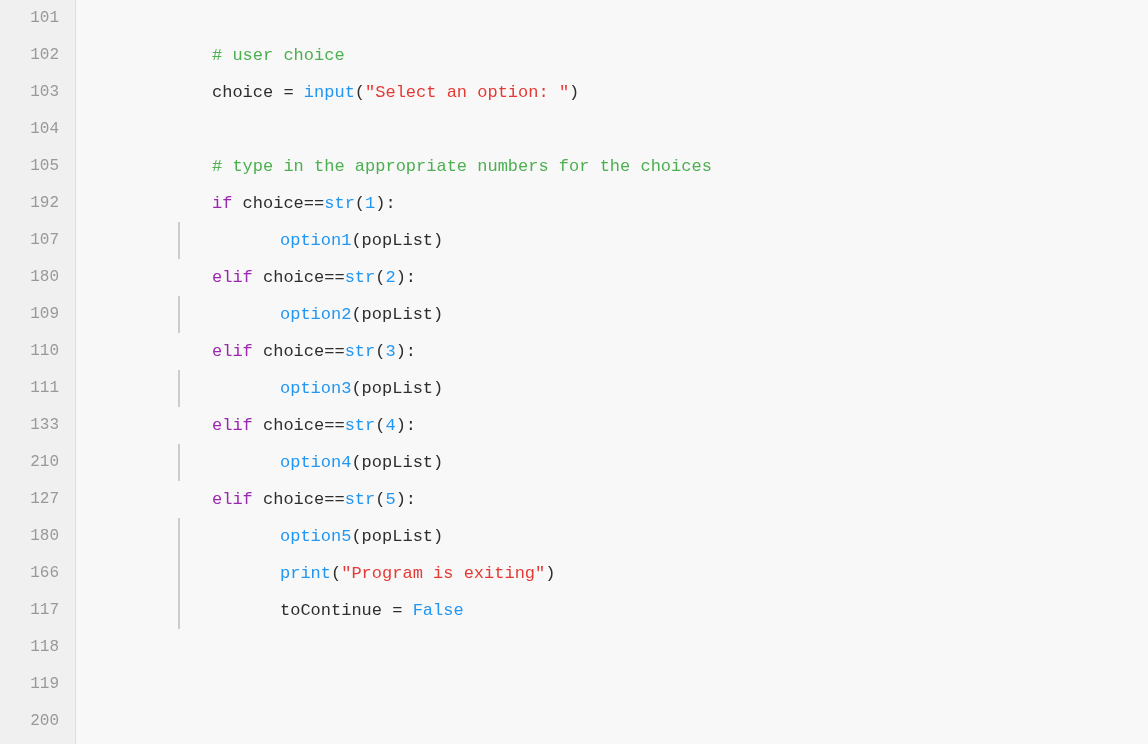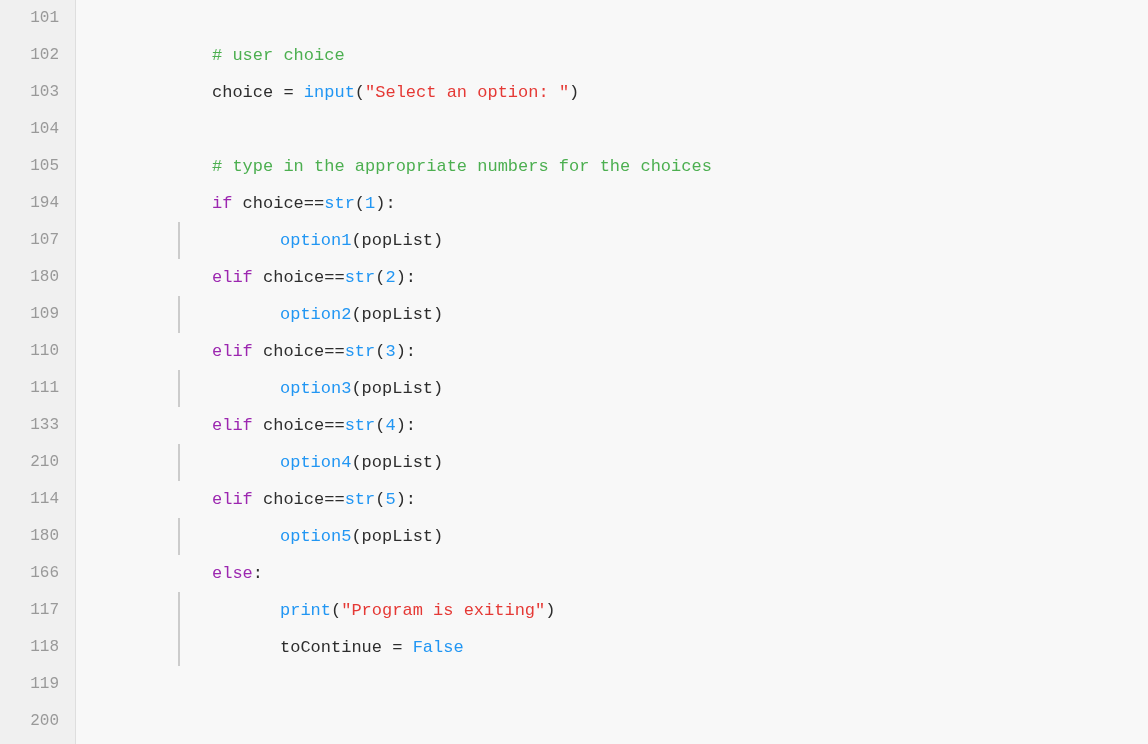--- a/index.html
+++ b/index.html
@@ -27,29 +27,29 @@
 <body>
 
 <div class="code-container" id="code-editor">
 <div style="display: flex; flex-direction: row; width: 100%; min-height: 744px;">
       <div style="background: rgb(240, 240, 240); border-right: 1px solid rgb(222, 222, 222); padding: 0px 14px 0px 10px; text-align: right; min-width: 76px; user-select: none;">
         <div style="height: 37px; line-height: 37px; font-size: 16px; font-family: &quot;Courier New&quot;, monospace; color: rgb(153, 153, 153); padding-right: 2px;">101</div>
         <div style="height: 37px; line-height: 37px; font-size: 16px; font-family: &quot;Courier New&quot;, monospace; color: rgb(153, 153, 153); padding-right: 2px;">102</div>
         <div style="height: 37px; line-height: 37px; font-size: 16px; font-family: &quot;Courier New&quot;, monospace; color: rgb(153, 153, 153); padding-right: 2px;">103</div>
         <div style="height: 37px; line-height: 37px; font-size: 16px; font-family: &quot;Courier New&quot;, monospace; color: rgb(153, 153, 153); padding-right: 2px;">104</div>
         <div style="height: 37px; line-height: 37px; font-size: 16px; font-family: &quot;Courier New&quot;, monospace; color: rgb(153, 153, 153); padding-right: 2px;">105</div>
-        <div style="height: 37px; line-height: 37px; font-size: 16px; font-family: &quot;Courier New&quot;, monospace; color: rgb(153, 153, 153); padding-right: 2px;">194</div>
+        <div style="height: 37px; line-height: 37px; font-size: 16px; font-family: &quot;Courier New&quot;, monospace; color: rgb(153, 153, 153); padding-right: 2px;">192</div>
         <div style="height: 37px; line-height: 37px; font-size: 16px; font-family: &quot;Courier New&quot;, monospace; color: rgb(153, 153, 153); padding-right: 2px;">107</div>
         <div style="height: 37px; line-height: 37px; font-size: 16px; font-family: &quot;Courier New&quot;, monospace; color: rgb(153, 153, 153); padding-right: 2px;">180</div>
         <div style="height: 37px; line-height: 37px; font-size: 16px; font-family: &quot;Courier New&quot;, monospace; color: rgb(153, 153, 153); padding-right: 2px;">109</div>
         <div style="height: 37px; line-height: 37px; font-size: 16px; font-family: &quot;Courier New&quot;, monospace; color: rgb(153, 153, 153); padding-right: 2px;">110</div>
         <div style="height: 37px; line-height: 37px; font-size: 16px; font-family: &quot;Courier New&quot;, monospace; color: rgb(153, 153, 153); padding-right: 2px;">111</div>
         <div style="height: 37px; line-height: 37px; font-size: 16px; font-family: &quot;Courier New&quot;, monospace; color: rgb(153, 153, 153); padding-right: 2px;">133</div>
         <div style="height: 37px; line-height: 37px; font-size: 16px; font-family: &quot;Courier New&quot;, monospace; color: rgb(153, 153, 153); padding-right: 2px;">210</div>
-        <div style="height: 37px; line-height: 37px; font-size: 16px; font-family: &quot;Courier New&quot;, monospace; color: rgb(153, 153, 153); padding-right: 2px;">114</div>
+        <div style="height: 37px; line-height: 37px; font-size: 16px; font-family: &quot;Courier New&quot;, monospace; color: rgb(153, 153, 153); padding-right: 2px;">127</div>
         <div style="height: 37px; line-height: 37px; font-size: 16px; font-family: &quot;Courier New&quot;, monospace; color: rgb(153, 153, 153); padding-right: 2px;">180</div>
         <div style="height: 37px; line-height: 37px; font-size: 16px; font-family: &quot;Courier New&quot;, monospace; color: rgb(153, 153, 153); padding-right: 2px;">166</div>
         <div style="height: 37px; line-height: 37px; font-size: 16px; font-family: &quot;Courier New&quot;, monospace; color: rgb(153, 153, 153); padding-right: 2px;">117</div>
         <div style="height: 37px; line-height: 37px; font-size: 16px; font-family: &quot;Courier New&quot;, monospace; color: rgb(153, 153, 153); padding-right: 2px;">118</div>
         <div style="height: 37px; line-height: 37px; font-size: 16px; font-family: &quot;Courier New&quot;, monospace; color: rgb(153, 153, 153); padding-right: 2px;">119</div>
         <div style="height: 37px; line-height: 37px; font-size: 16px; font-family: &quot;Courier New&quot;, monospace; color: rgb(153, 153, 153); padding-right: 2px;">200</div>
       </div>
       <div style="flex: 1 1 0%; background: rgb(248, 248, 248); padding: 0px;">
         <div style="height: 37px; line-height: 37px; display: flex; align-items: center; white-space: pre; font-size: 17px; font-family: &quot;Courier New&quot;, monospace;"><span style="display: inline-block; width: 0px;"></span></div>
         <div style="height: 37px; line-height: 37px; display: flex; align-items: center; white-space: pre; font-size: 17px; font-family: &quot;Courier New&quot;, monospace;"><span style="display: inline-block; width: 136px;"></span><span style="color: rgb(76, 175, 80);"># user choice</span></div>
@@ -59,19 +59,18 @@
         <div style="height: 37px; line-height: 37px; display: flex; align-items: center; white-space: pre; font-size: 17px; font-family: &quot;Courier New&quot;, monospace;"><span style="display: inline-block; width: 136px;"></span><span style="color: rgb(156, 39, 176);">if </span><span style="color: rgb(45, 45, 45);">choice==</span><span style="color: rgb(33, 150, 243);">str</span><span style="color: rgb(45, 45, 45);">(</span><span style="color: rgb(33, 150, 243);">1</span><span style="color: rgb(45, 45, 45);">):</span></div>
         <div style="height: 37px; line-height: 37px; display: flex; align-items: center; white-space: pre; font-size: 17px; font-family: &quot;Courier New&quot;, monospace;"><span style="display: inline-block; width: 136px; height: 37px; position: relative;"><span style="position: absolute; left: 102px; top: 0px; width: 2px; height: 100%; background: rgb(204, 204, 204);"></span></span><span style="display: inline-block; width: 68px;"></span><span style="color: rgb(33, 150, 243);">option1</span><span style="color: rgb(45, 45, 45);">(popList)</span></div>
         <div style="height: 37px; line-height: 37px; display: flex; align-items: center; white-space: pre; font-size: 17px; font-family: &quot;Courier New&quot;, monospace;"><span style="display: inline-block; width: 136px;"></span><span style="color: rgb(156, 39, 176);">elif </span><span style="color: rgb(45, 45, 45);">choice==</span><span style="color: rgb(33, 150, 243);">str</span><span style="color: rgb(45, 45, 45);">(</span><span style="color: rgb(33, 150, 243);">2</span><span style="color: rgb(45, 45, 45);">):</span></div>
         <div style="height: 37px; line-height: 37px; display: flex; align-items: center; white-space: pre; font-size: 17px; font-family: &quot;Courier New&quot;, monospace;"><span style="display: inline-block; width: 136px; height: 37px; position: relative;"><span style="position: absolute; left: 102px; top: 0px; width: 2px; height: 100%; background: rgb(204, 204, 204);"></span></span><span style="display: inline-block; width: 68px;"></span><span style="color: rgb(33, 150, 243);">option2</span><span style="color: rgb(45, 45, 45);">(popList)</span></div>
         <div style="height: 37px; line-height: 37px; display: flex; align-items: center; white-space: pre; font-size: 17px; font-family: &quot;Courier New&quot;, monospace;"><span style="display: inline-block; width: 136px;"></span><span style="color: rgb(156, 39, 176);">elif </span><span style="color: rgb(45, 45, 45);">choice==</span><span style="color: rgb(33, 150, 243);">str</span><span style="color: rgb(45, 45, 45);">(</span><span style="color: rgb(33, 150, 243);">3</span><span style="color: rgb(45, 45, 45);">):</span></div>
         <div style="height: 37px; line-height: 37px; display: flex; align-items: center; white-space: pre; font-size: 17px; font-family: &quot;Courier New&quot;, monospace;"><span style="display: inline-block; width: 136px; height: 37px; position: relative;"><span style="position: absolute; left: 102px; top: 0px; width: 2px; height: 100%; background: rgb(204, 204, 204);"></span></span><span style="display: inline-block; width: 68px;"></span><span style="color: rgb(33, 150, 243);">option3</span><span style="color: rgb(45, 45, 45);">(popList)</span></div>
         <div style="height: 37px; line-height: 37px; display: flex; align-items: center; white-space: pre; font-size: 17px; font-family: &quot;Courier New&quot;, monospace;"><span style="display: inline-block; width: 136px;"></span><span style="color: rgb(156, 39, 176);">elif </span><span style="color: rgb(45, 45, 45);">choice==</span><span style="color: rgb(33, 150, 243);">str</span><span style="color: rgb(45, 45, 45);">(</span><span style="color: rgb(33, 150, 243);">4</span><span style="color: rgb(45, 45, 45);">):</span></div>
         <div style="height: 37px; line-height: 37px; display: flex; align-items: center; white-space: pre; font-size: 17px; font-family: &quot;Courier New&quot;, monospace;"><span style="display: inline-block; width: 136px; height: 37px; position: relative;"><span style="position: absolute; left: 102px; top: 0px; width: 2px; height: 100%; background: rgb(204, 204, 204);"></span></span><span style="display: inline-block; width: 68px;"></span><span style="color: rgb(33, 150, 243);">option4</span><span style="color: rgb(45, 45, 45);">(popList)</span></div>
         <div style="height: 37px; line-height: 37px; display: flex; align-items: center; white-space: pre; font-size: 17px; font-family: &quot;Courier New&quot;, monospace;"><span style="display: inline-block; width: 136px;"></span><span style="color: rgb(156, 39, 176);">elif </span><span style="color: rgb(45, 45, 45);">choice==</span><span style="color: rgb(33, 150, 243);">str</span><span style="color: rgb(45, 45, 45);">(</span><span style="color: rgb(33, 150, 243);">5</span><span style="color: rgb(45, 45, 45);">):</span></div>
         <div style="height: 37px; line-height: 37px; display: flex; align-items: center; white-space: pre; font-size: 17px; font-family: &quot;Courier New&quot;, monospace;"><span style="display: inline-block; width: 136px; height: 37px; position: relative;"><span style="position: absolute; left: 102px; top: 0px; width: 2px; height: 100%; background: rgb(204, 204, 204);"></span></span><span style="display: inline-block; width: 68px;"></span><span style="color: rgb(33, 150, 243);">option5</span><span style="color: rgb(45, 45, 45);">(popList)</span></div>
-        <div style="height: 37px; line-height: 37px; display: flex; align-items: center; white-space: pre; font-size: 17px; font-family: &quot;Courier New&quot;, monospace;"><span style="display: inline-block; width: 136px;"></span><span style="color: rgb(156, 39, 176);">else</span><span style="color: rgb(45, 45, 45);">:</span></div>
         <div style="height: 37px; line-height: 37px; display: flex; align-items: center; white-space: pre; font-size: 17px; font-family: &quot;Courier New&quot;, monospace;"><span style="display: inline-block; width: 136px; height: 37px; position: relative;"><span style="position: absolute; left: 102px; top: 0px; width: 2px; height: 100%; background: rgb(204, 204, 204);"></span></span><span style="display: inline-block; width: 68px;"></span><span style="color: rgb(33, 150, 243);">print</span><span style="color: rgb(45, 45, 45);">(</span><span style="color: rgb(229, 57, 53);">"Program is exiting"</span><span style="color: rgb(45, 45, 45);">)</span></div>
         <div style="height: 37px; line-height: 37px; display: flex; align-items: center; white-space: pre; font-size: 17px; font-family: &quot;Courier New&quot;, monospace;"><span style="display: inline-block; width: 136px; height: 37px; position: relative;"><span style="position: absolute; left: 102px; top: 0px; width: 2px; height: 100%; background: rgb(204, 204, 204);"></span></span><span style="display: inline-block; width: 68px;"></span><span style="color: rgb(45, 45, 45);">toContinue = </span><span style="color: rgb(33, 150, 243);">False</span></div>
         <div style="height: 37px; line-height: 37px; display: flex; align-items: center; white-space: pre; font-size: 17px; font-family: &quot;Courier New&quot;, monospace;"><span style="display: inline-block; width: 0px;"></span></div>
       </div>
     </div>
   </div>
 
 </body></html>

